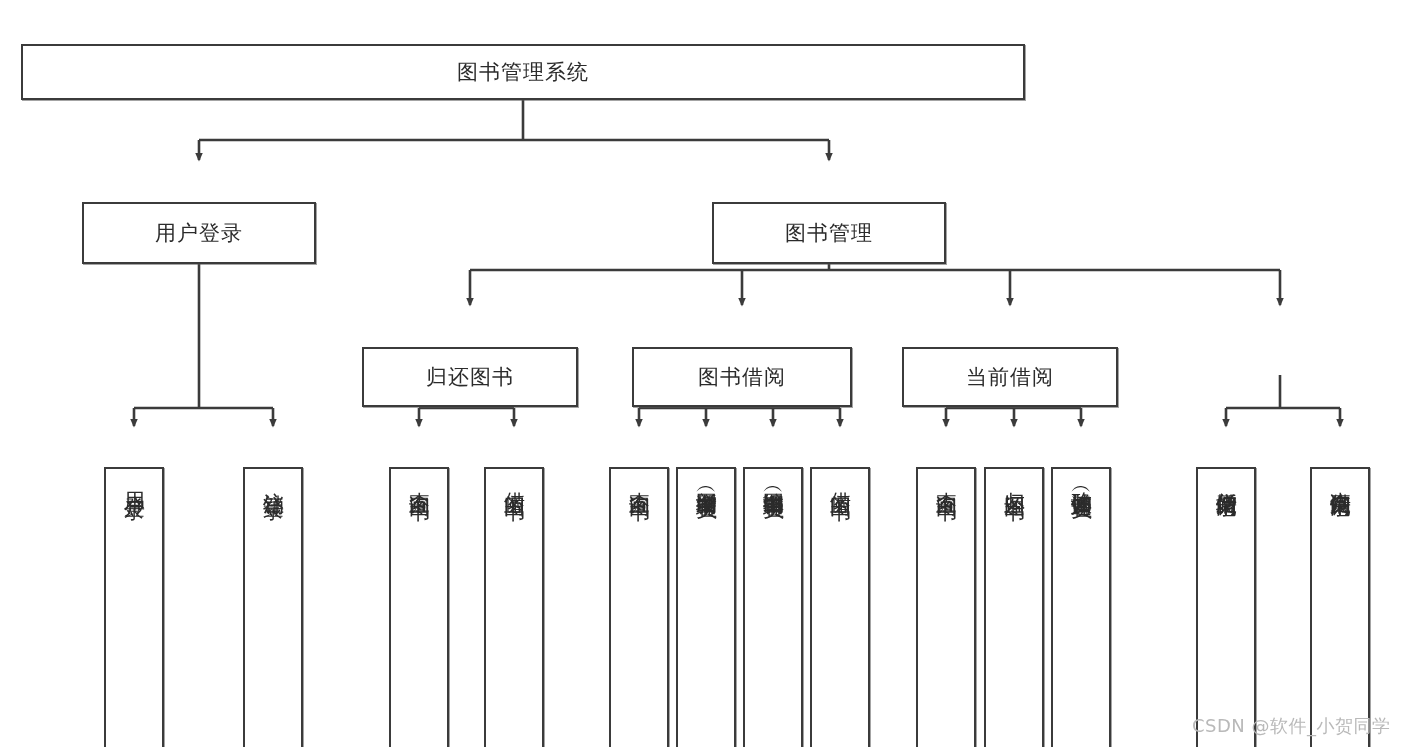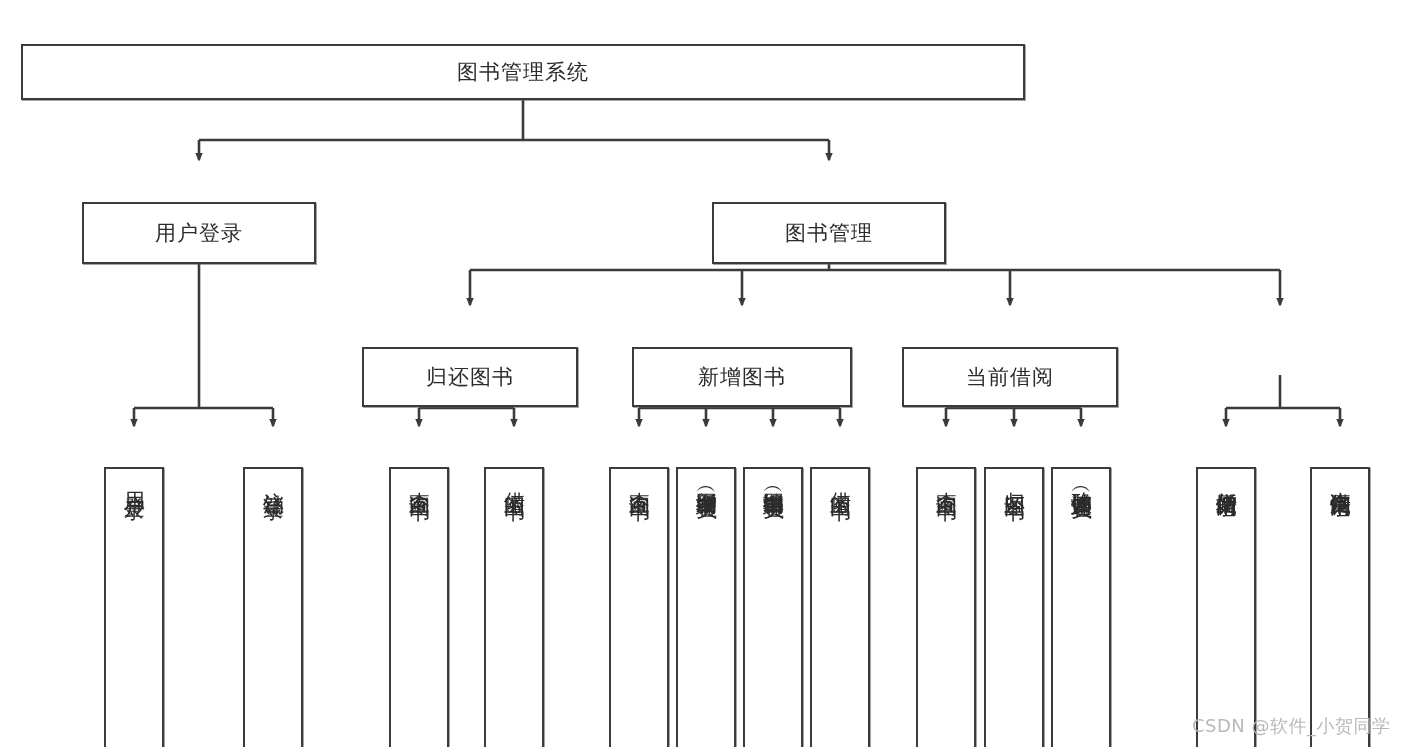--- a/index.html
+++ b/index.html
@@ -143,21 +143,21 @@
     <span class="node-label">用户登录</span>
   </div>
   <div class="node" style="left:712px; top:170px; width:234px; height:62px;">
     <span class="node-label">图书管理</span>
   </div>
 
   <div class="node" style="left:362px; top:315px; width:216px; height:60px;">
     <span class="node-label">归还图书</span>
   </div>
   <div class="node" style="left:632px; top:315px; width:220px; height:60px;">
-    <span class="node-label">新增图书</span>
+    <span class="node-label">图书借阅</span>
   </div>
   <div class="node" style="left:902px; top:315px; width:216px; height:60px;">
     <span class="node-label">当前借阅</span>
   </div>
 
   <div class="node leaf" style="left:104px; top:435px; width:60px; height:299px;">
     <span class="node-label">用户登录</span>
   </div>
   <div class="node leaf" style="left:243px; top:435px; width:60px; height:299px;">
     <span class="node-label">注销登录</span>

